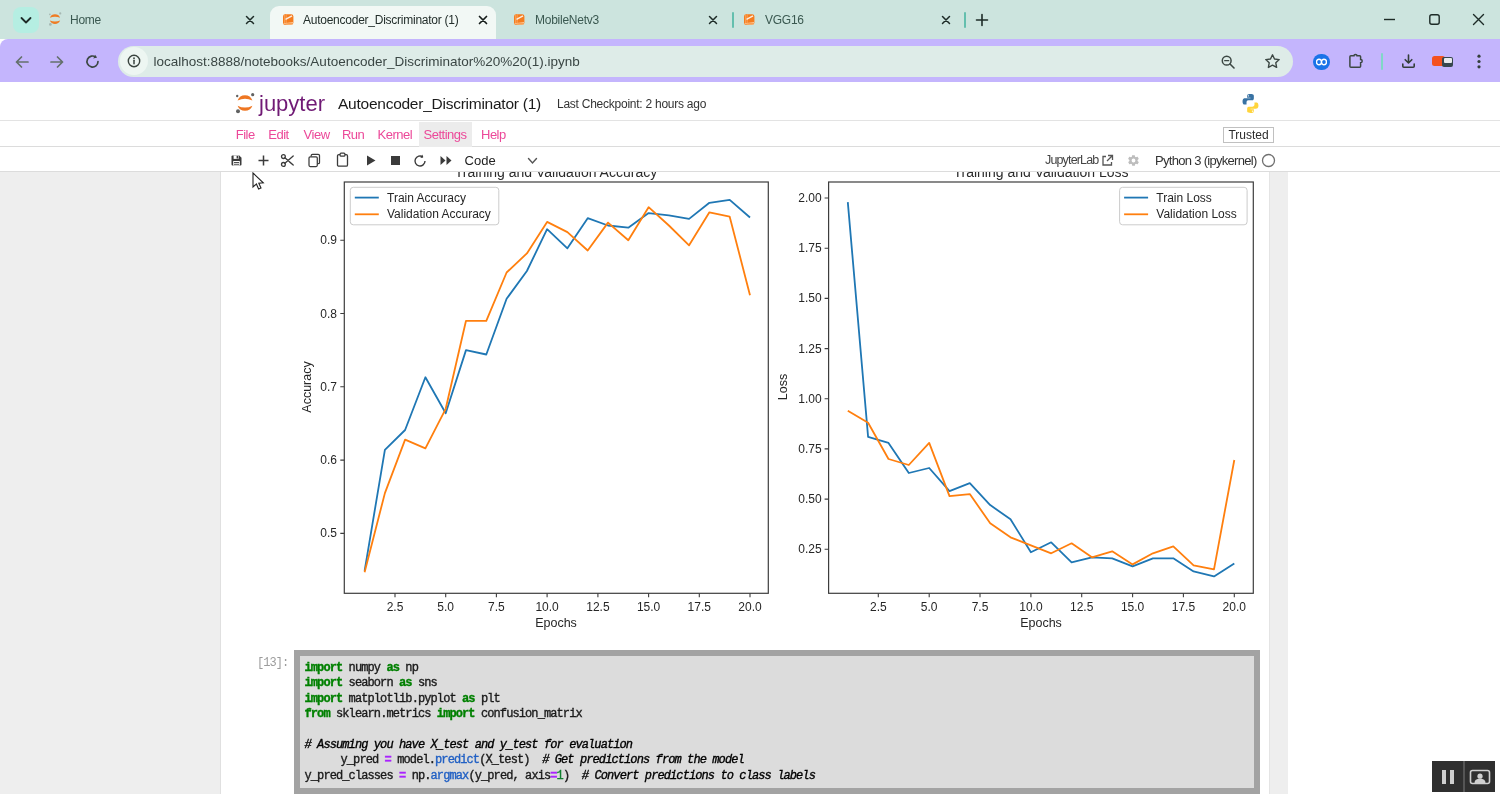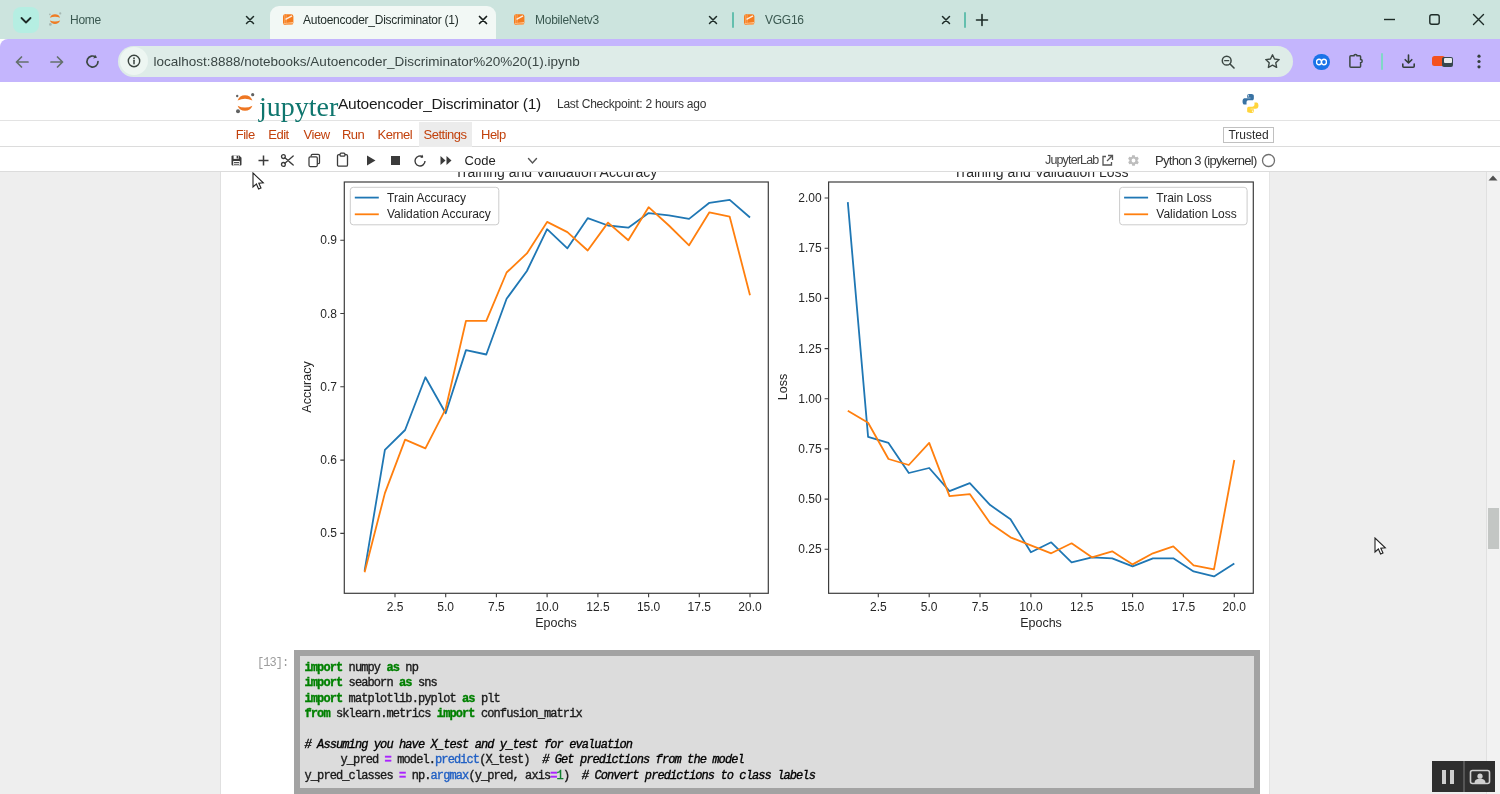--- a/index.html
+++ b/index.html
@@ -16,23 +16,23 @@
 .tsep { position:absolute; top:12px; width:2px; height:16px; background:#64bfae; border-radius:1px; }
 
 
 #btoolbar { position:absolute; left:0; top:39px; width:1500px; height:43px; background:#c4b5fd; border-radius:8px 0 0 0; box-shadow:0 1px 0 #e3eae6; }
 #omnibox { position:absolute; left:118px; top:7px; width:1175px; height:31px; background:#deece8; border-radius:16px; }
 
 
 #page { position:absolute; left:0; top:82px; width:1500px; height:712px; background:#fff; }
 #jheader { position:absolute; left:0; top:0; width:1500px; height:39px; background:#fff; border-bottom:1px solid #e3e3e3; }
 #jmenu { position:absolute; left:0; top:40px; width:1500px; height:25px; background:#fff; border-bottom:1px solid #dcdcdc; }
-.mitem { position:absolute; top:0; height:25px; line-height:25px; font-size:13px; color:#c2410c; letter-spacing:-0.5px; }
+.mitem { position:absolute; top:0; height:25px; line-height:25px; font-size:13px; color:#ec4899; letter-spacing:-0.5px; }
 #jtoolbar { position:absolute; left:0; top:66px; width:1500px; height:24px; background:#fff; border-bottom:1px solid #dcdcdc; }
-#jcontent { position:absolute; left:0; top:90px; width:1500px; height:622px; background:#fff; overflow:hidden; }
+#jcontent { position:absolute; left:0; top:90px; width:1288px; height:622px; background:#fff; overflow:hidden; }
 #lgray { position:absolute; left:0; top:0; width:221px; height:622px; background:#eeeeee; border-right:1px solid #e0e0e0; }
 #rgray { position:absolute; left:1269px; top:0; width:217px; height:622px; background:#eeeeee; border-left:1px solid #e4e4e4; }
 #sbar { position:absolute; left:1486px; top:0; width:14px; height:622px; background:#f2f2f2; border-left:1px solid #e0e0e0; }
 #sthumb { position:absolute; left:1487.5px; top:336px; width:11px; height:41px; background:#c3c6c4; }
 
 
 .mono { font-family:"Liberation Mono", monospace; font-size:12px; letter-spacing:-0.98px; white-space:pre; }
 #cellprompt { position:absolute; left:257px; top:484px; color:#9c9c9c; }
 #celleditor { position:absolute; left:294px; top:478px; width:966px; height:144px; background:#dcdcdc; border:6px solid #a3a3a3; }
 .cline { position:absolute; left:4.5px; white-space:pre; font-family:"Liberation Mono", monospace; font-size:12px; letter-spacing:-0.9px; color:#1a1a1a; -webkit-text-stroke:0.35px; }
@@ -182,21 +182,21 @@
 
   <div id="page">
     <div id="jheader">
       <svg class="abs" style="left:233px; top:9px;" width="24" height="24" viewBox="0 0 24 24">
         <path d="M4.6 9.5 A7.9 7.9 0 0 1 19.4 9.5 A16.5 16.5 0 0 0 4.6 9.5 Z" fill="#ee7622"></path>
           <path d="M4.6 14.7 A7.9 7.9 0 0 0 19.4 14.7 A16.5 16.5 0 0 1 4.6 14.7 Z" fill="#ee7622"></path>
           <circle cx="4.2" cy="5.0" r="1.2" fill="#616262"></circle>
           <circle cx="19.7" cy="3.7" r="1.6" fill="#616262"></circle>
           <circle cx="5.0" cy="20.2" r="2.0" fill="#616262"></circle>
       </svg>
-      <div class="abs" style="left:259px; top:9px; font-size:28px; color:#0f766e; letter-spacing:0px;font-family:Liberation Serif, serif;">jupyter</div>
+      <div class="abs" style="left:259px; top:9px; font-size:22px; color:#701a75; letter-spacing:0px;">jupyter</div>
       <div class="abs" style="left:338px; top:13px; font-size:15.5px; color:#1a1a1a; letter-spacing:-0.25px;">Autoencoder_Discriminator (1)</div>
       <div class="abs" style="left:557px; top:15px; font-size:12px; color:#333; letter-spacing:-0.25px;">Last Checkpoint: 2 hours ago</div>
       <svg class="abs" style="left:1239px; top:10px;" width="23" height="23" viewBox="0 0 110 110">
         <path d="M54 10 C38 10 39 17 39 17 L39 27 L55 27 L55 30 L28 30 C28 30 17 29 17 45 C17 61 27 60 27 60 L36 60 L36 50 C36 50 35.7 40 46 40 L62 40 C62 40 71 40.2 71 31 L71 18 C71 18 72 10 54 10 M45 15 A3.5 3.5 0 0 1 45 22 A3.5 3.5 0 0 1 45 15" fill="#3872a3"></path>
         <path d="M56 100 C72 100 71 93 71 93 L71 83 L55 83 L55 80 L82 80 C82 80 93 81 93 65 C93 49 83 50 83 50 L74 50 L74 60 C74 60 74.3 70 64 70 L48 70 C48 70 39 69.8 39 79 L39 92 C39 92 38 100 56 100 M65 95 A3.5 3.5 0 0 1 65 88 A3.5 3.5 0 0 1 65 95" fill="#ffd43b"></path>
       </svg>
     </div>
     <div id="jmenu">
       <div class="abs" style="left:418.6px; top:0px; width:53.6px; height:25px; background:#ececec;"></div>
       <div class="mitem" style="left:235.7px;">File</div>

